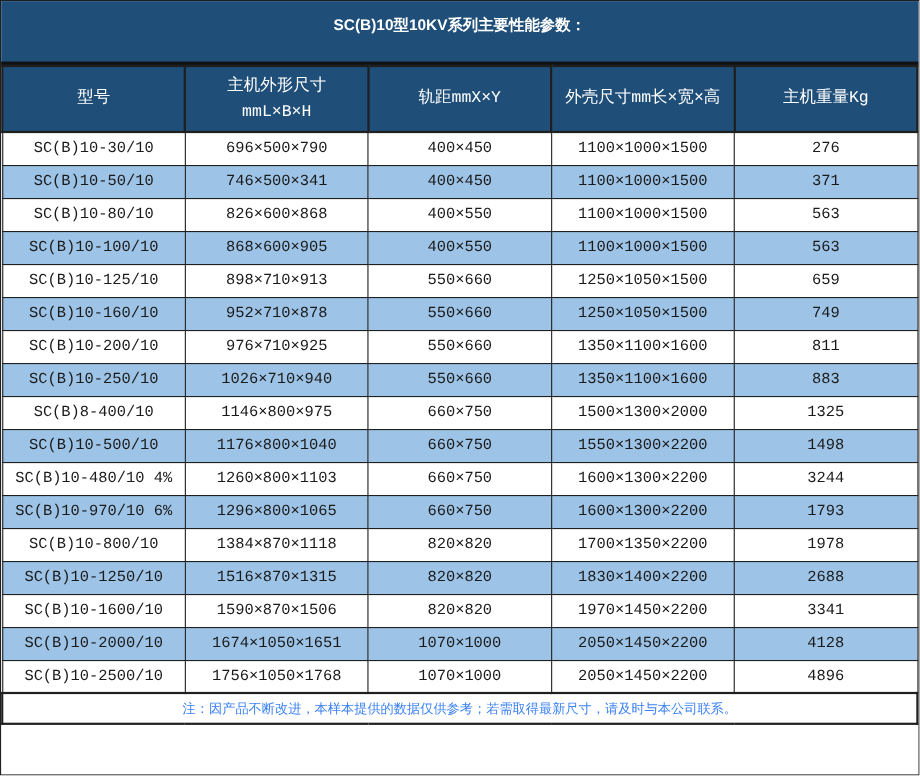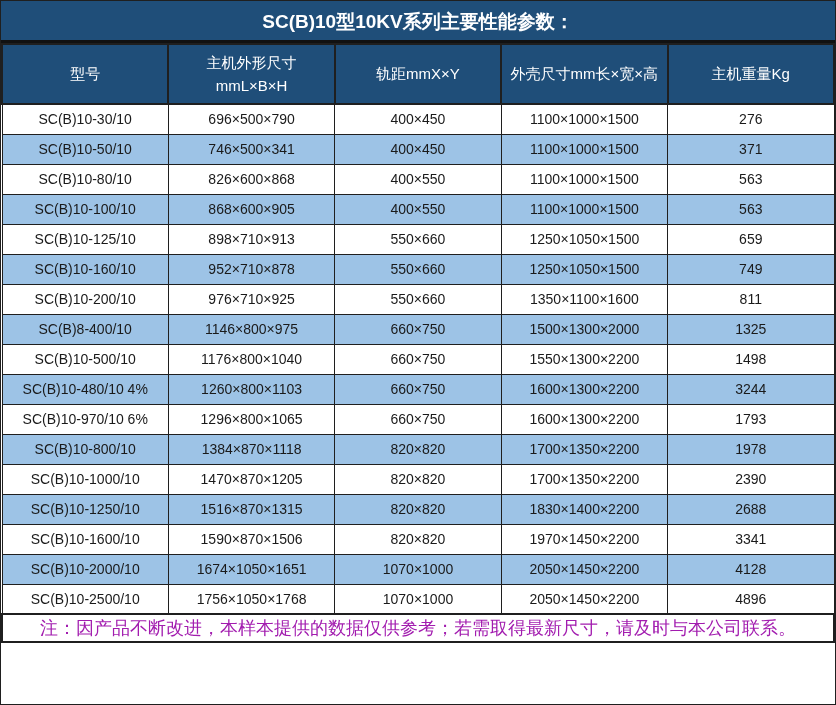--- a/index.html
+++ b/index.html
@@ -14,33 +14,34 @@
   html, body { margin: 0; padding: 0; background: #fff; }
   .page {
     width: 836px;
     height: 705px;
     font-family: "Liberation Sans", "DejaVu Sans", sans-serif;
     border: 1px solid var(--border);
     overflow: hidden;
     background: #fff;
   }
   .title-bar {
-    height: 42px;
+    height: 58px;
     line-height: 42px;
     background: var(--header-bg);
     color: var(--header-text);
-    font-size: 19px;
+    font-size: 14px;
     font-weight: bold;
     text-align: center;
     border-bottom: 3px solid #111;
   }
   table.spec-table {
     width: 100%;
     border-collapse: collapse;
     table-layout: fixed;
+    font-family: Liberation Mono, monospace;
   }
   table.spec-table col { width: 20%; }
   table.spec-table th {
     background: var(--header-bg);
     color: var(--header-text);
     font-size: 15px;
     font-weight: normal;
     height: 60px;
     text-align: center;
     vertical-align: middle;
@@ -58,22 +59,22 @@
     border: 1px solid var(--border);
     padding: 0 2px;
     background: var(--row-bg);
   }
   table.spec-table tbody tr:nth-child(even) td {
     background: var(--row-alt-bg);
   }
   table.spec-table tfoot td.note-cell {
     height: 28px;
     background: #fff;
-    font-size: 18px;
-    color: #a21caf;
+    font-size: 12px;
+    color: #3b82f6;
     border: 2px solid var(--border);
   }
 </style>
 </head>
 <body>
 
 <div class="page">
   <div class="title-bar">SC(B)10型10KV系列主要性能参数：</div>
   <table class="spec-table">
     <colgroup>
@@ -137,20 +138,27 @@
           <td>749</td>
         </tr>
         <tr>
           <td>SC(B)10-200/10</td>
           <td>976×710×925</td>
           <td>550×660</td>
           <td>1350×1100×1600</td>
           <td>811</td>
         </tr>
         <tr>
+          <td>SC(B)10-250/10</td>
+          <td>1026×710×940</td>
+          <td>550×660</td>
+          <td>1350×1100×1600</td>
+          <td>883</td>
+        </tr>
+        <tr>
           <td>SC(B)8-400/10</td>
           <td>1146×800×975</td>
           <td>660×750</td>
           <td>1500×1300×2000</td>
           <td>1325</td>
         </tr>
         <tr>
           <td>SC(B)10-500/10</td>
           <td>1176×800×1040</td>
           <td>660×750</td>
@@ -170,27 +178,20 @@
           <td>660×750</td>
           <td>1600×1300×2200</td>
           <td>1793</td>
         </tr>
         <tr>
           <td>SC(B)10-800/10</td>
           <td>1384×870×1118</td>
           <td>820×820</td>
           <td>1700×1350×2200</td>
           <td>1978</td>
-        </tr>
-        <tr>
-          <td>SC(B)10-1000/10</td>
-          <td>1470×870×1205</td>
-          <td>820×820</td>
-          <td>1700×1350×2200</td>
-          <td>2390</td>
         </tr>
         <tr>
           <td>SC(B)10-1250/10</td>
           <td>1516×870×1315</td>
           <td>820×820</td>
           <td>1830×1400×2200</td>
           <td>2688</td>
         </tr>
         <tr>
           <td>SC(B)10-1600/10</td>

